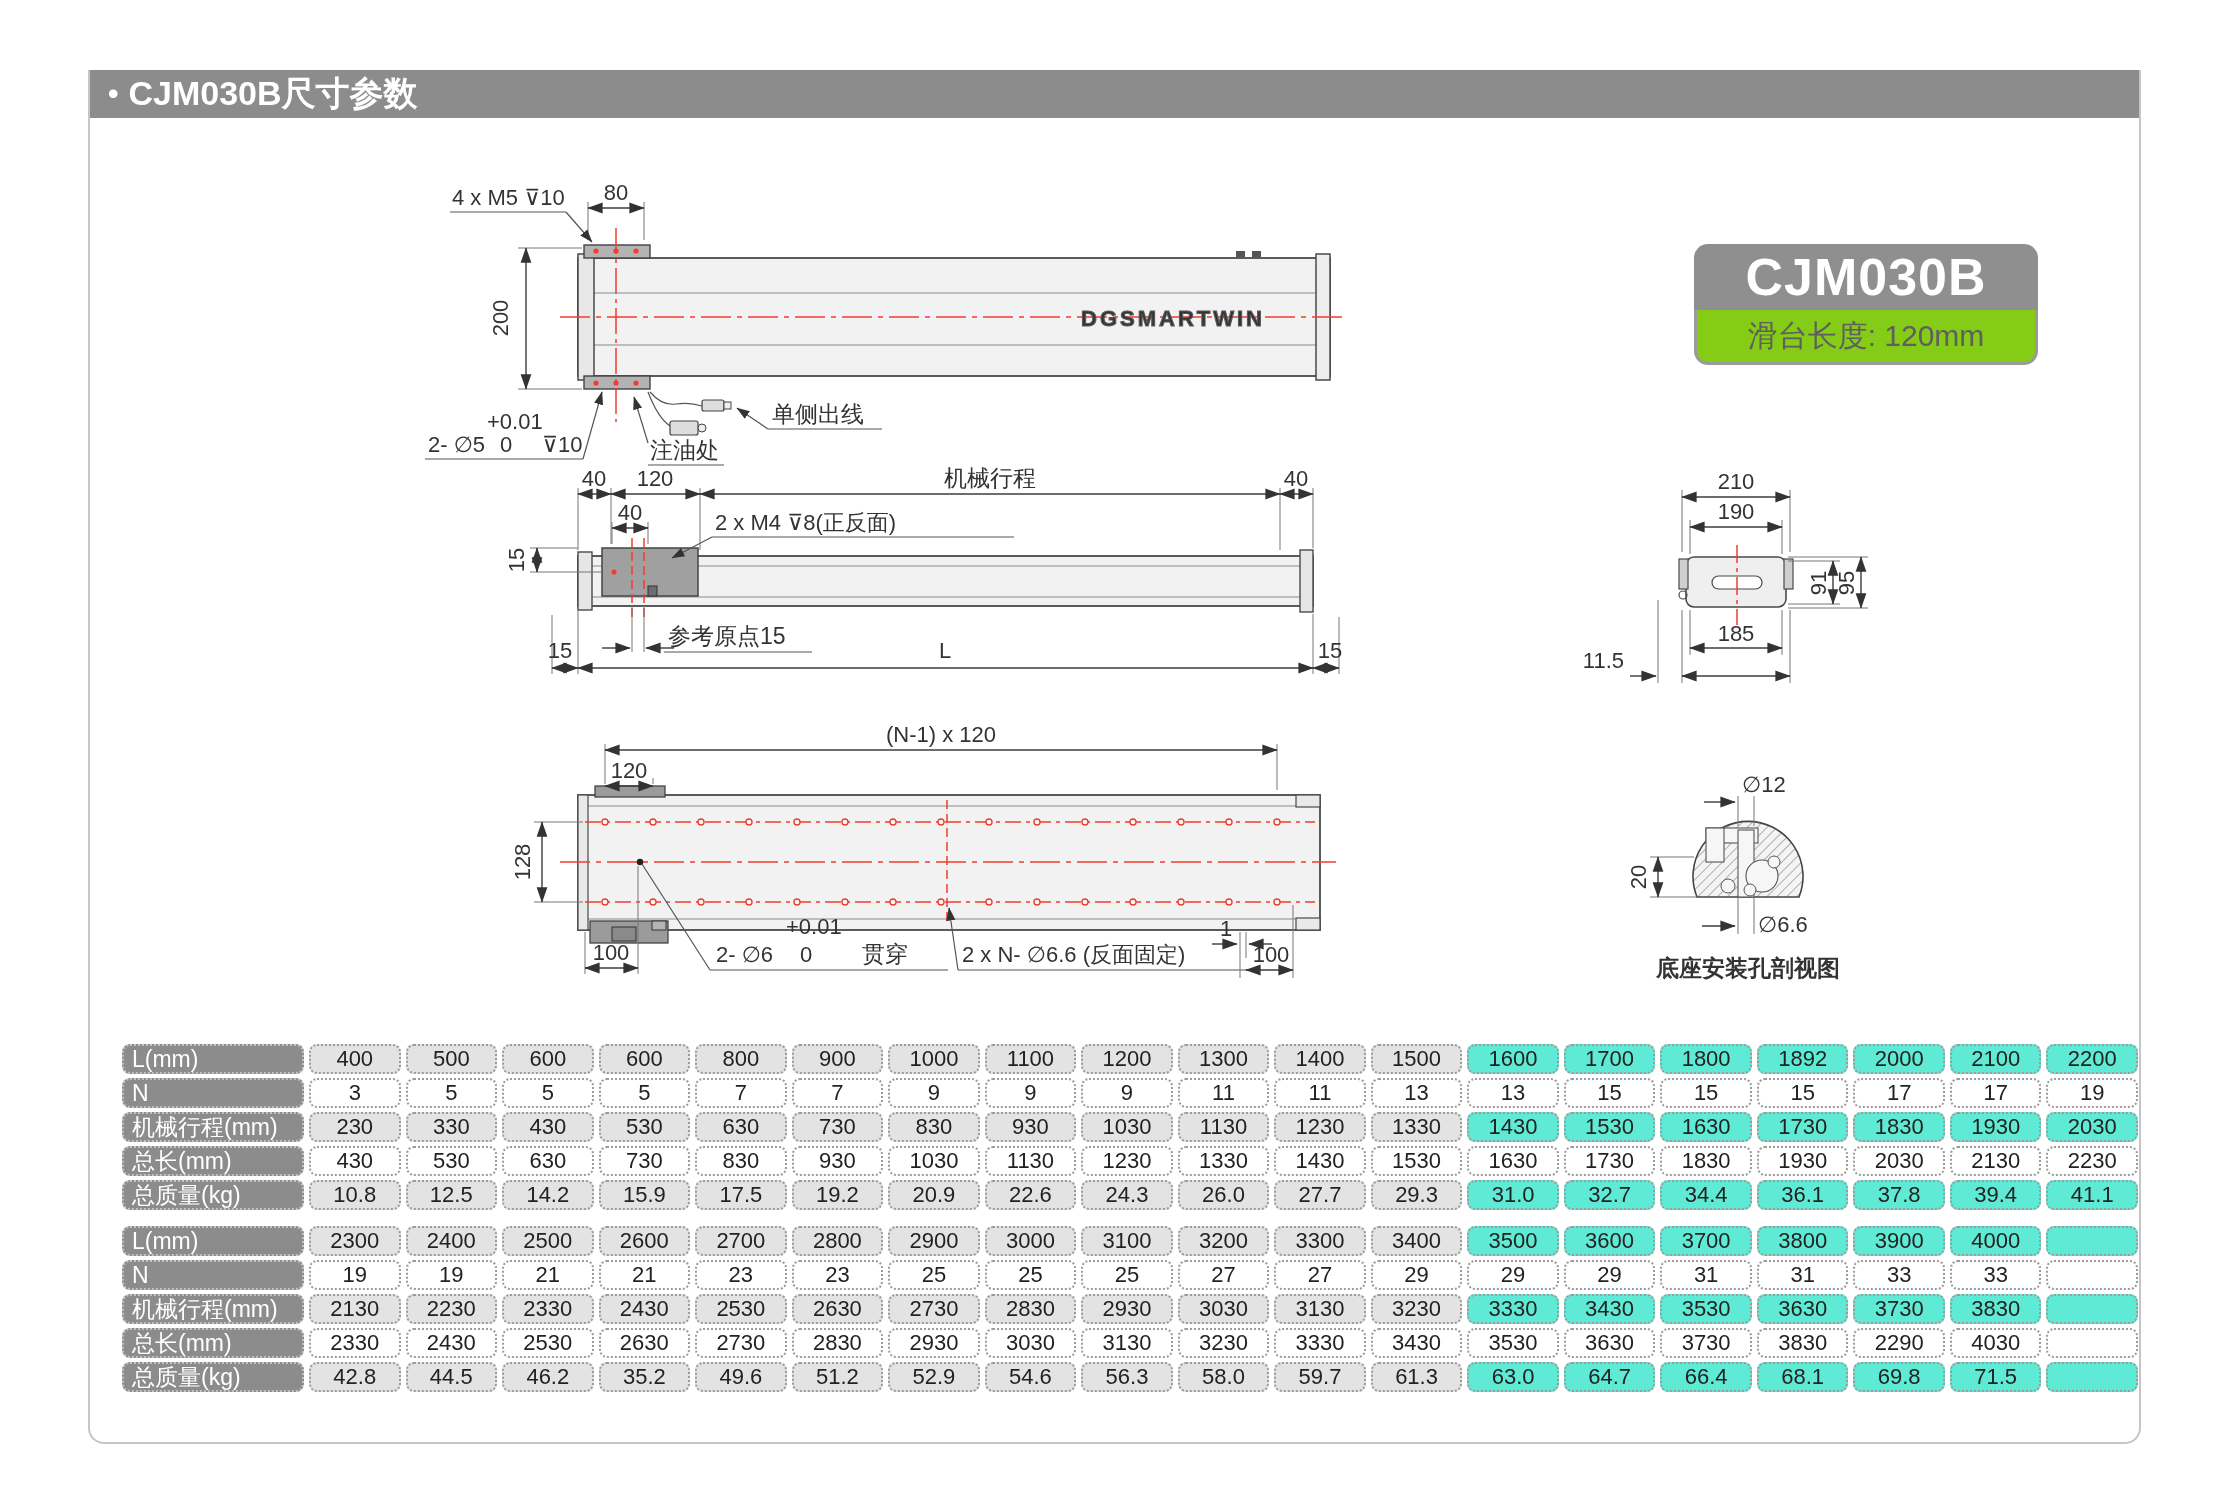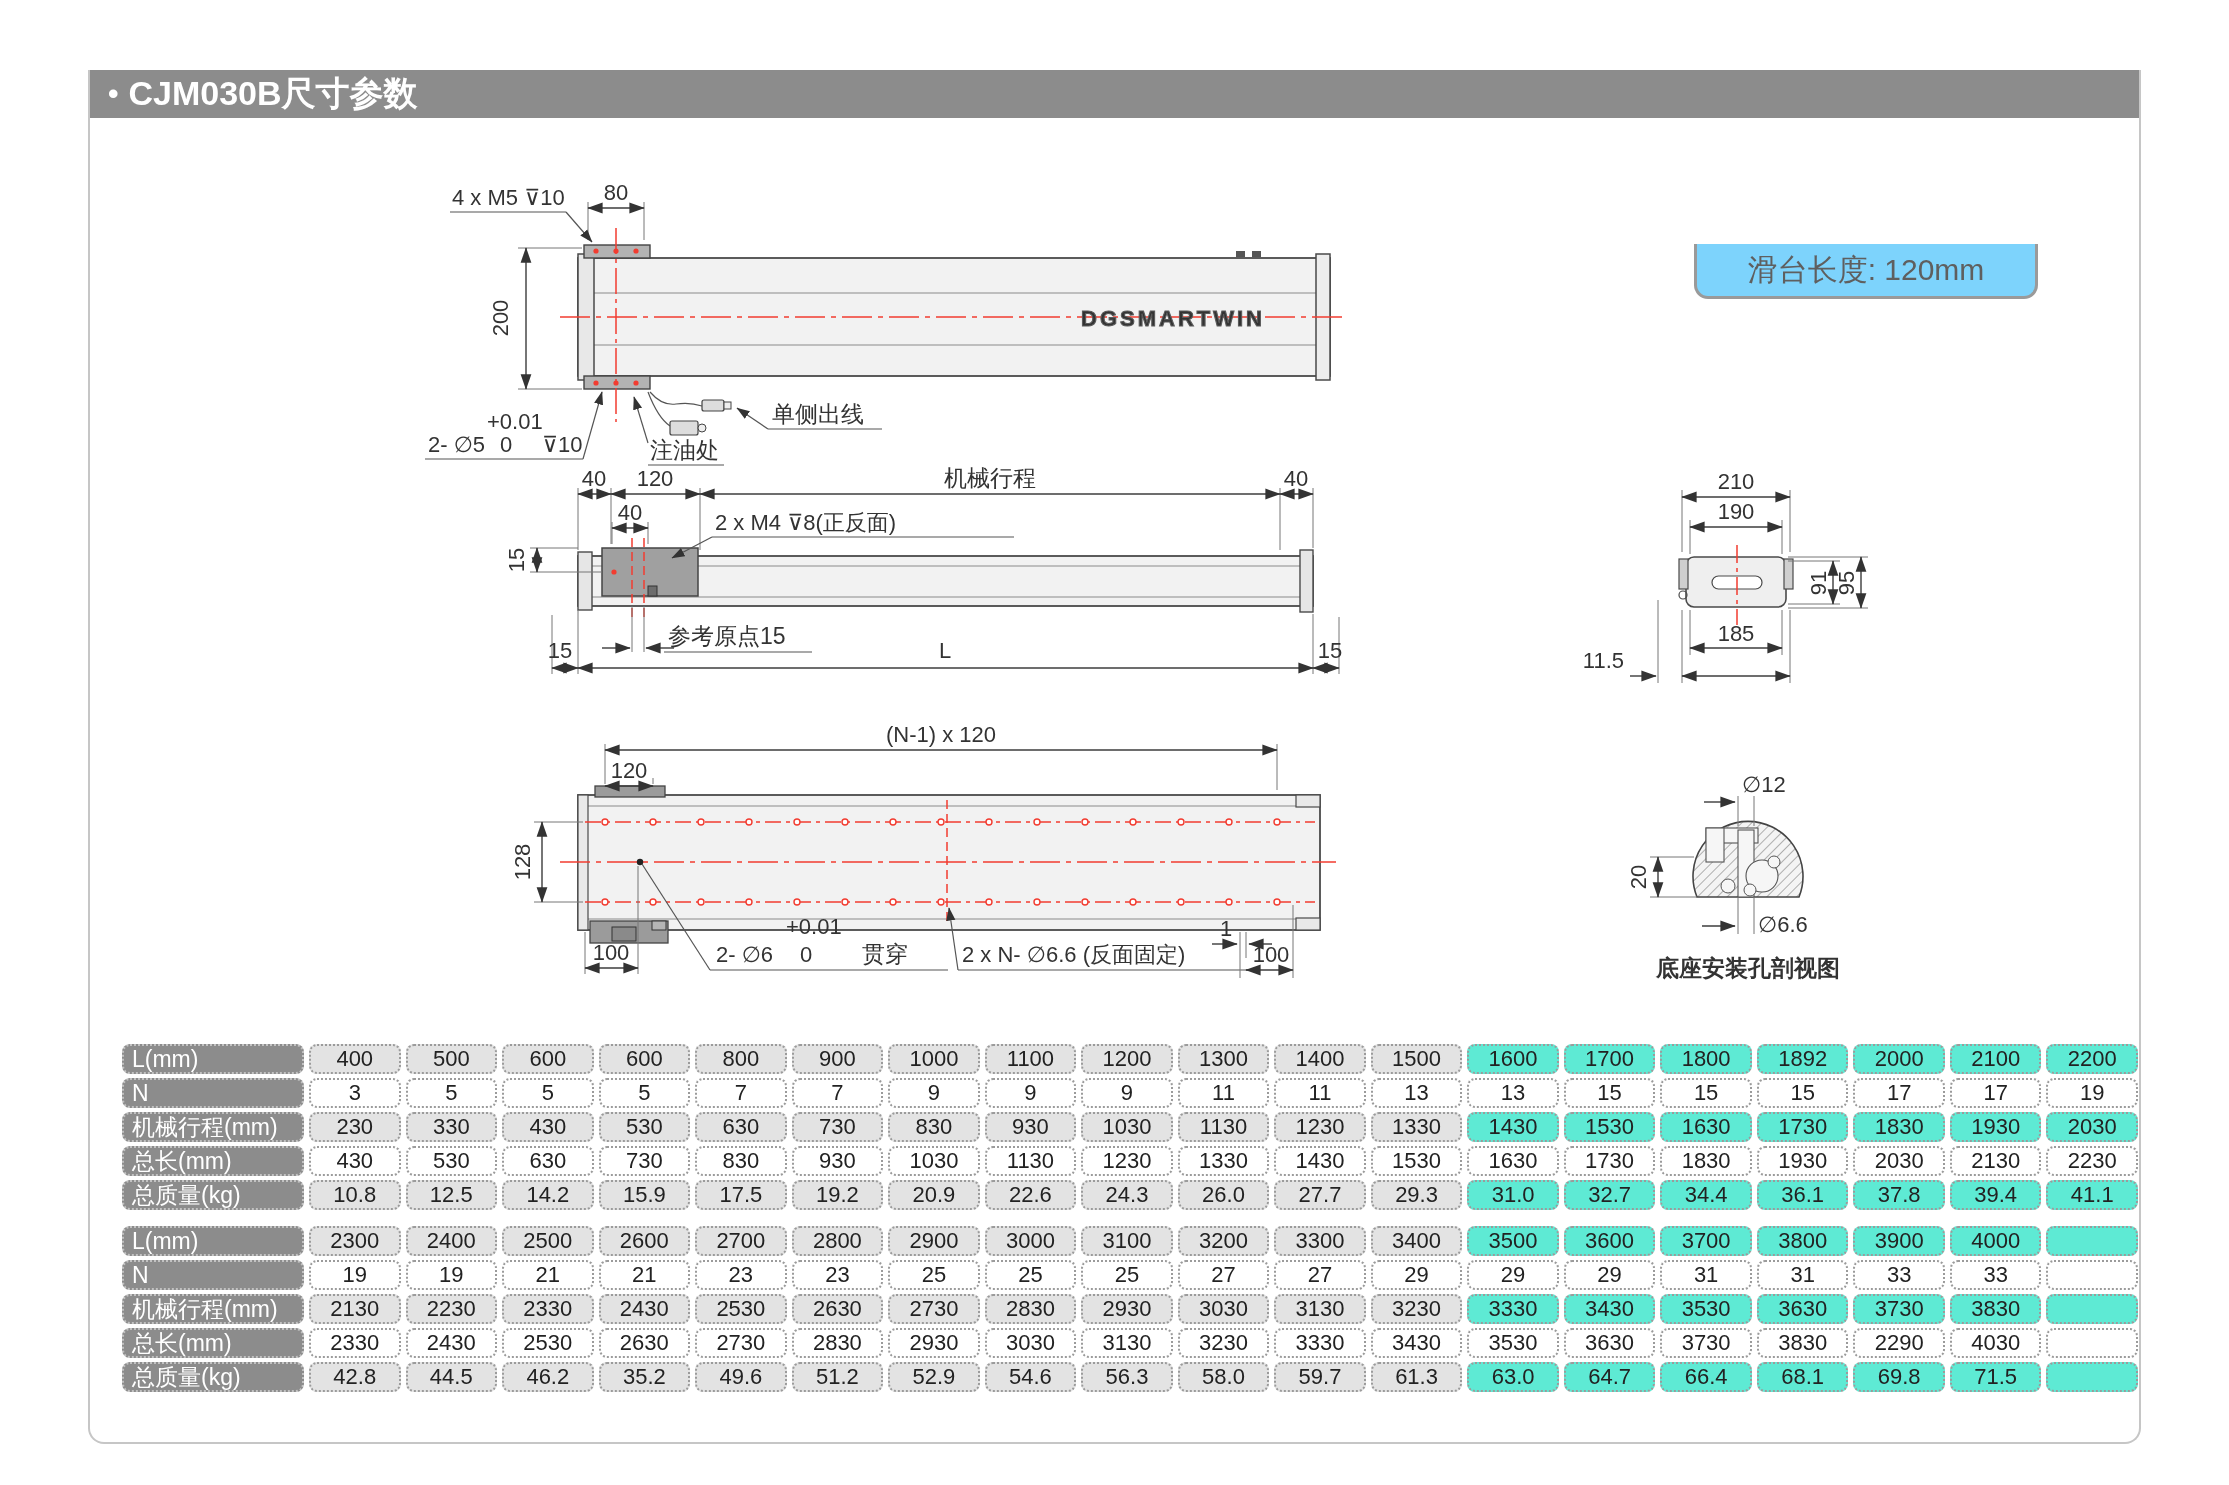--- a/index.html
+++ b/index.html
@@ -2,21 +2,21 @@
 <html><head>
 <meta charset="utf-8">
 <style>
   html,body{margin:0;padding:0;background:#fff;}
   .canvas{position:relative;width:2229px;height:1485px;background:#fff;font-family:"Liberation Sans",sans-serif;overflow:hidden;}
   .frame{position:absolute;left:88px;top:70px;width:2049px;height:1372px;border:2px solid #c6c6c6;border-radius:0 0 16px 16px;border-top:none;}
   .titlebar{position:absolute;left:90px;top:70px;width:2049px;height:48px;background:#8c8c8c;color:#fff;display:flex;align-items:center;font-size:34px;font-weight:bold;}
   .titlebar .bullet{font-size:30px;margin:0 10px 0 18px;}
   .badge{position:absolute;left:1694px;top:244px;width:344px;}
   .badge-top{height:66px;background:#8f8f8f;border-radius:14px 14px 0 0;display:flex;align-items:center;justify-content:center;color:#fff;font-size:52px;font-weight:bold;letter-spacing:1px;}
-  .badge-bottom{height:52px;background:#7dd3fc;border:3px solid #9a9a9a;border-top:none;border-radius:0 0 14px 14px;display:flex;align-items:center;justify-content:center;color:#5f5f5f;font-size:30px;}
+  .badge-bottom{height:52px;background:#84cc16;border:3px solid #9a9a9a;border-top:none;border-radius:0 0 14px 14px;display:flex;align-items:center;justify-content:center;color:#5f5f5f;font-size:30px;}
   .tbl{position:absolute;left:122px;width:2016px;display:grid;grid-template-columns:182px repeat(19,1fr);gap:4px 5px;}
   .tbl1{top:1044px;}
   .tbl2{top:1226px;}
   .tl{background:#8c8c8c;color:#fff;border:2px dotted #c2c2c2;border-radius:8px;font-size:23px;height:26px;line-height:26px;padding-left:8px;text-align:left;}
   .tc{border:2px dotted #9b9b9b;border-radius:8px;font-size:22px;height:26px;line-height:26px;text-align:center;color:#222;}
   .gray{background:#e3e3e3;}
   .blue{background:#5eead4;}
   .white{background:#ffffff;}
   svg text{font-family:"Liberation Sans",sans-serif;fill:#333;font-size:22px;}
   svg text.cn{font-size:23px;}
@@ -32,20 +32,21 @@
 
 <div class="canvas">
   <div class="frame"></div>
 
   <div class="titlebar">
     <span class="bullet">•</span>
     <span>CJM030B尺寸参数</span>
   </div>
 
   <div class="badge">
+    <div class="badge-top">CJM030B</div>
     <div class="badge-bottom">滑台长度: 120mm</div>
   </div>
 
   <svg style="position:absolute;left:0;top:0;" width="2229" height="1040" viewBox="0 0 2229 1040">
     <defs>
       <marker id="arr" viewBox="0 0 10 8" refX="9.5" refY="4" markerWidth="11" markerHeight="9" orient="auto-start-reverse">
         <path d="M0,0.5 L10,4 L0,7.5 Z" fill="#333"></path>
       </marker>
       <pattern id="hatch" width="7" height="7" patternUnits="userSpaceOnUse" patternTransform="rotate(45 0 0)">
         <rect width="7" height="7" fill="#f4f4f4"></rect>

